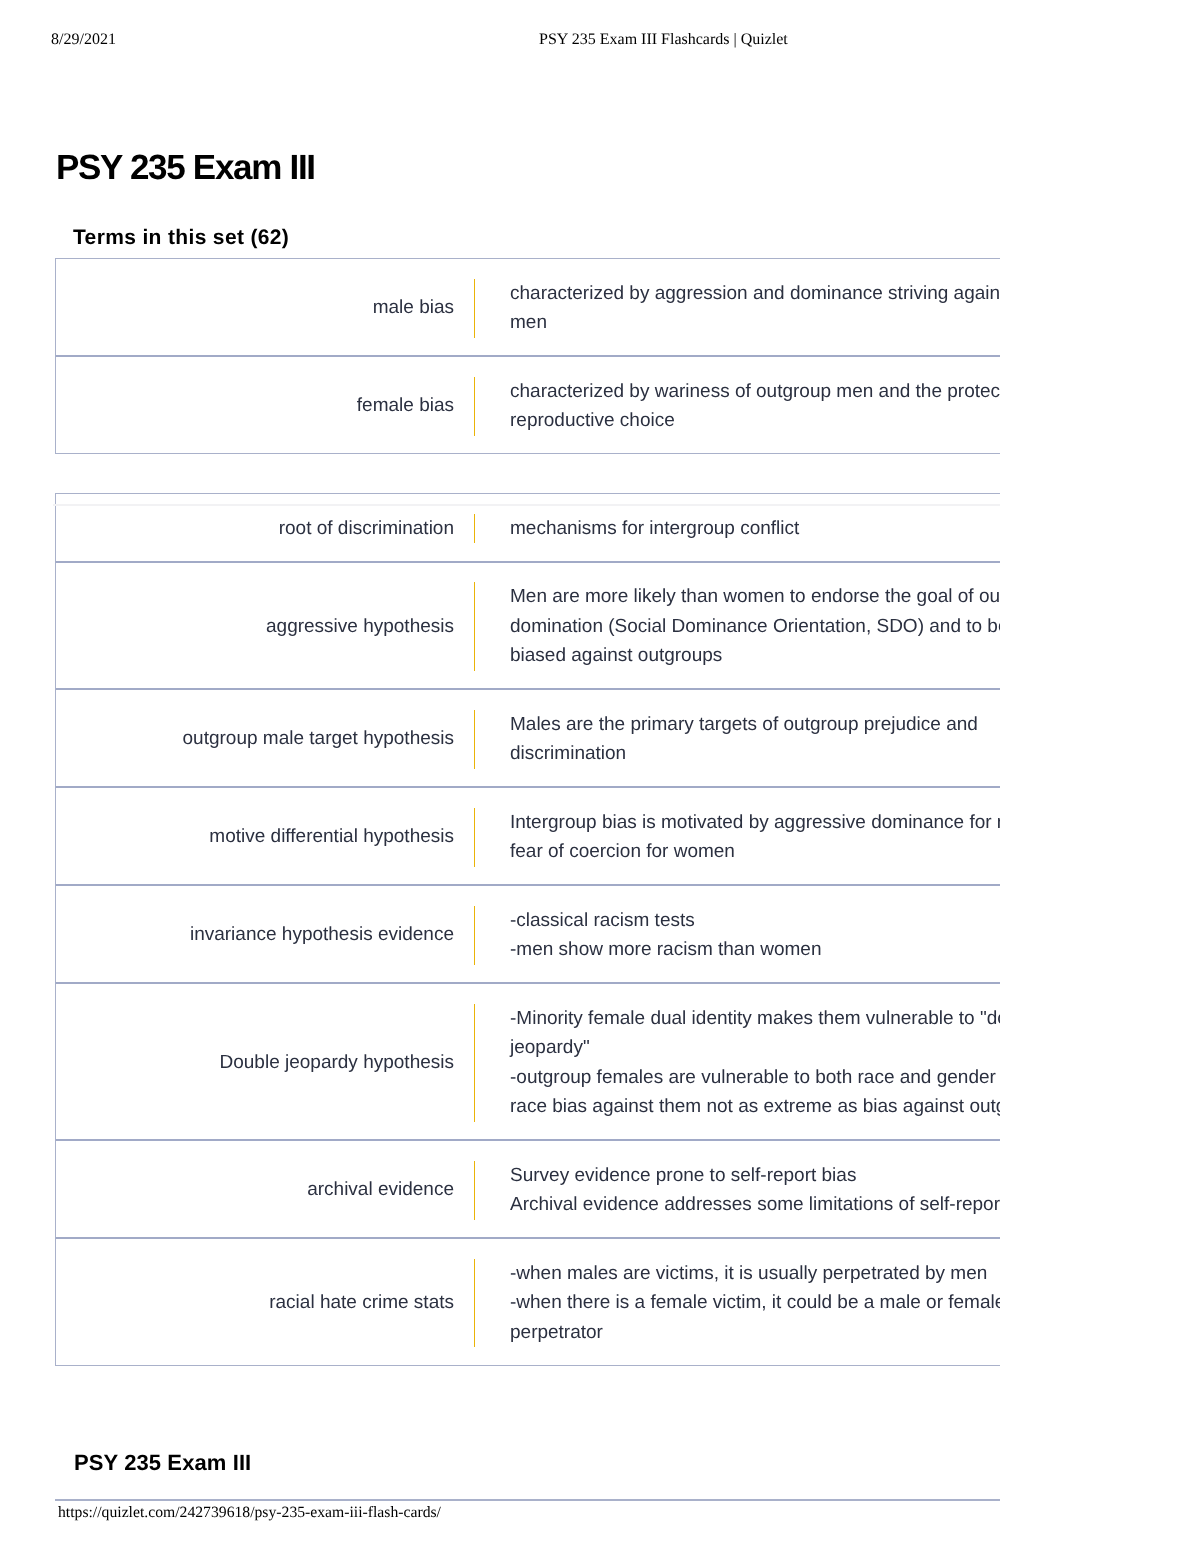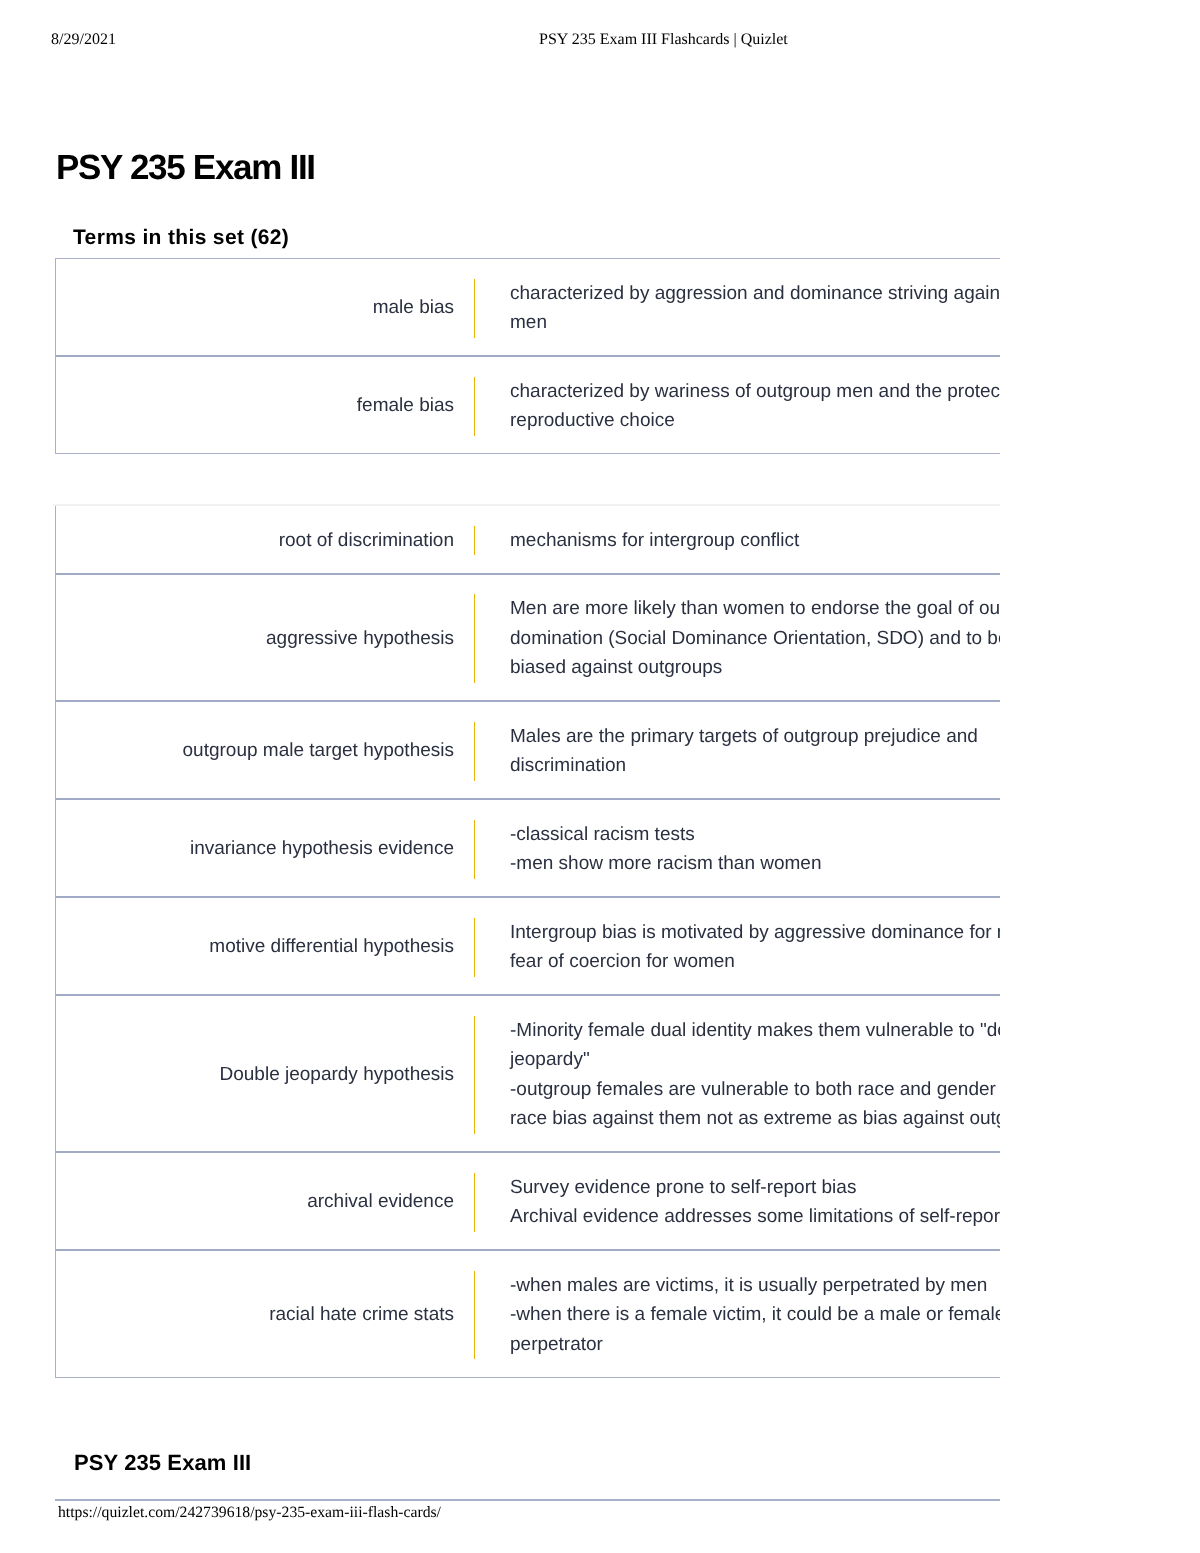--- a/index.html
+++ b/index.html
@@ -145,21 +145,21 @@
       </tr>
       <tr>
         <td class="term">female bias</td>
         <td class="def">
               <div class="def-inner">characterized by wariness of outgroup men and the protection of
 reproductive choice</div>
             </td>
       </tr>
     </tbody>
   </table>
-  <table class="cards-table" style="top: 505px; border-radius: 6px;">
+  <table class="cards-table" style="top: 493px; border-radius: 6px;">
     <tbody>
       <tr>
         <td class="term">root of discrimination</td>
         <td class="def">
               <div class="def-inner">mechanisms for intergroup conflict</div>
             </td>
       </tr>
       <tr>
         <td class="term">aggressive hypothesis</td>
         <td class="def">
@@ -169,31 +169,31 @@
             </td>
       </tr>
       <tr>
         <td class="term">outgroup male target hypothesis</td>
         <td class="def">
               <div class="def-inner">Males are the primary targets of outgroup prejudice and
 discrimination</div>
             </td>
       </tr>
       <tr>
+        <td class="term">motive differential hypothesis</td>
+        <td class="def">
+              <div class="def-inner">Intergroup bias is motivated by aggressive dominance for men, and
+fear of coercion for women</div>
+            </td>
+      </tr>
+      <tr>
         <td class="term">invariance hypothesis evidence</td>
         <td class="def">
               <div class="def-inner">-classical racism tests
 -men show more racism than women</div>
-            </td>
-      </tr>
-      <tr>
-        <td class="term">motive differential hypothesis</td>
-        <td class="def">
-              <div class="def-inner">Intergroup bias is motivated by aggressive dominance for men, and
-fear of coercion for women</div>
             </td>
       </tr>
       <tr>
         <td class="term">Double jeopardy hypothesis</td>
         <td class="def">
               <div class="def-inner">-Minority female dual identity makes them vulnerable to "double
 jeopardy"
 -outgroup females are vulnerable to both race and gender bias, but
 race bias against them not as extreme as bias against outgroup males</div>
             </td>

